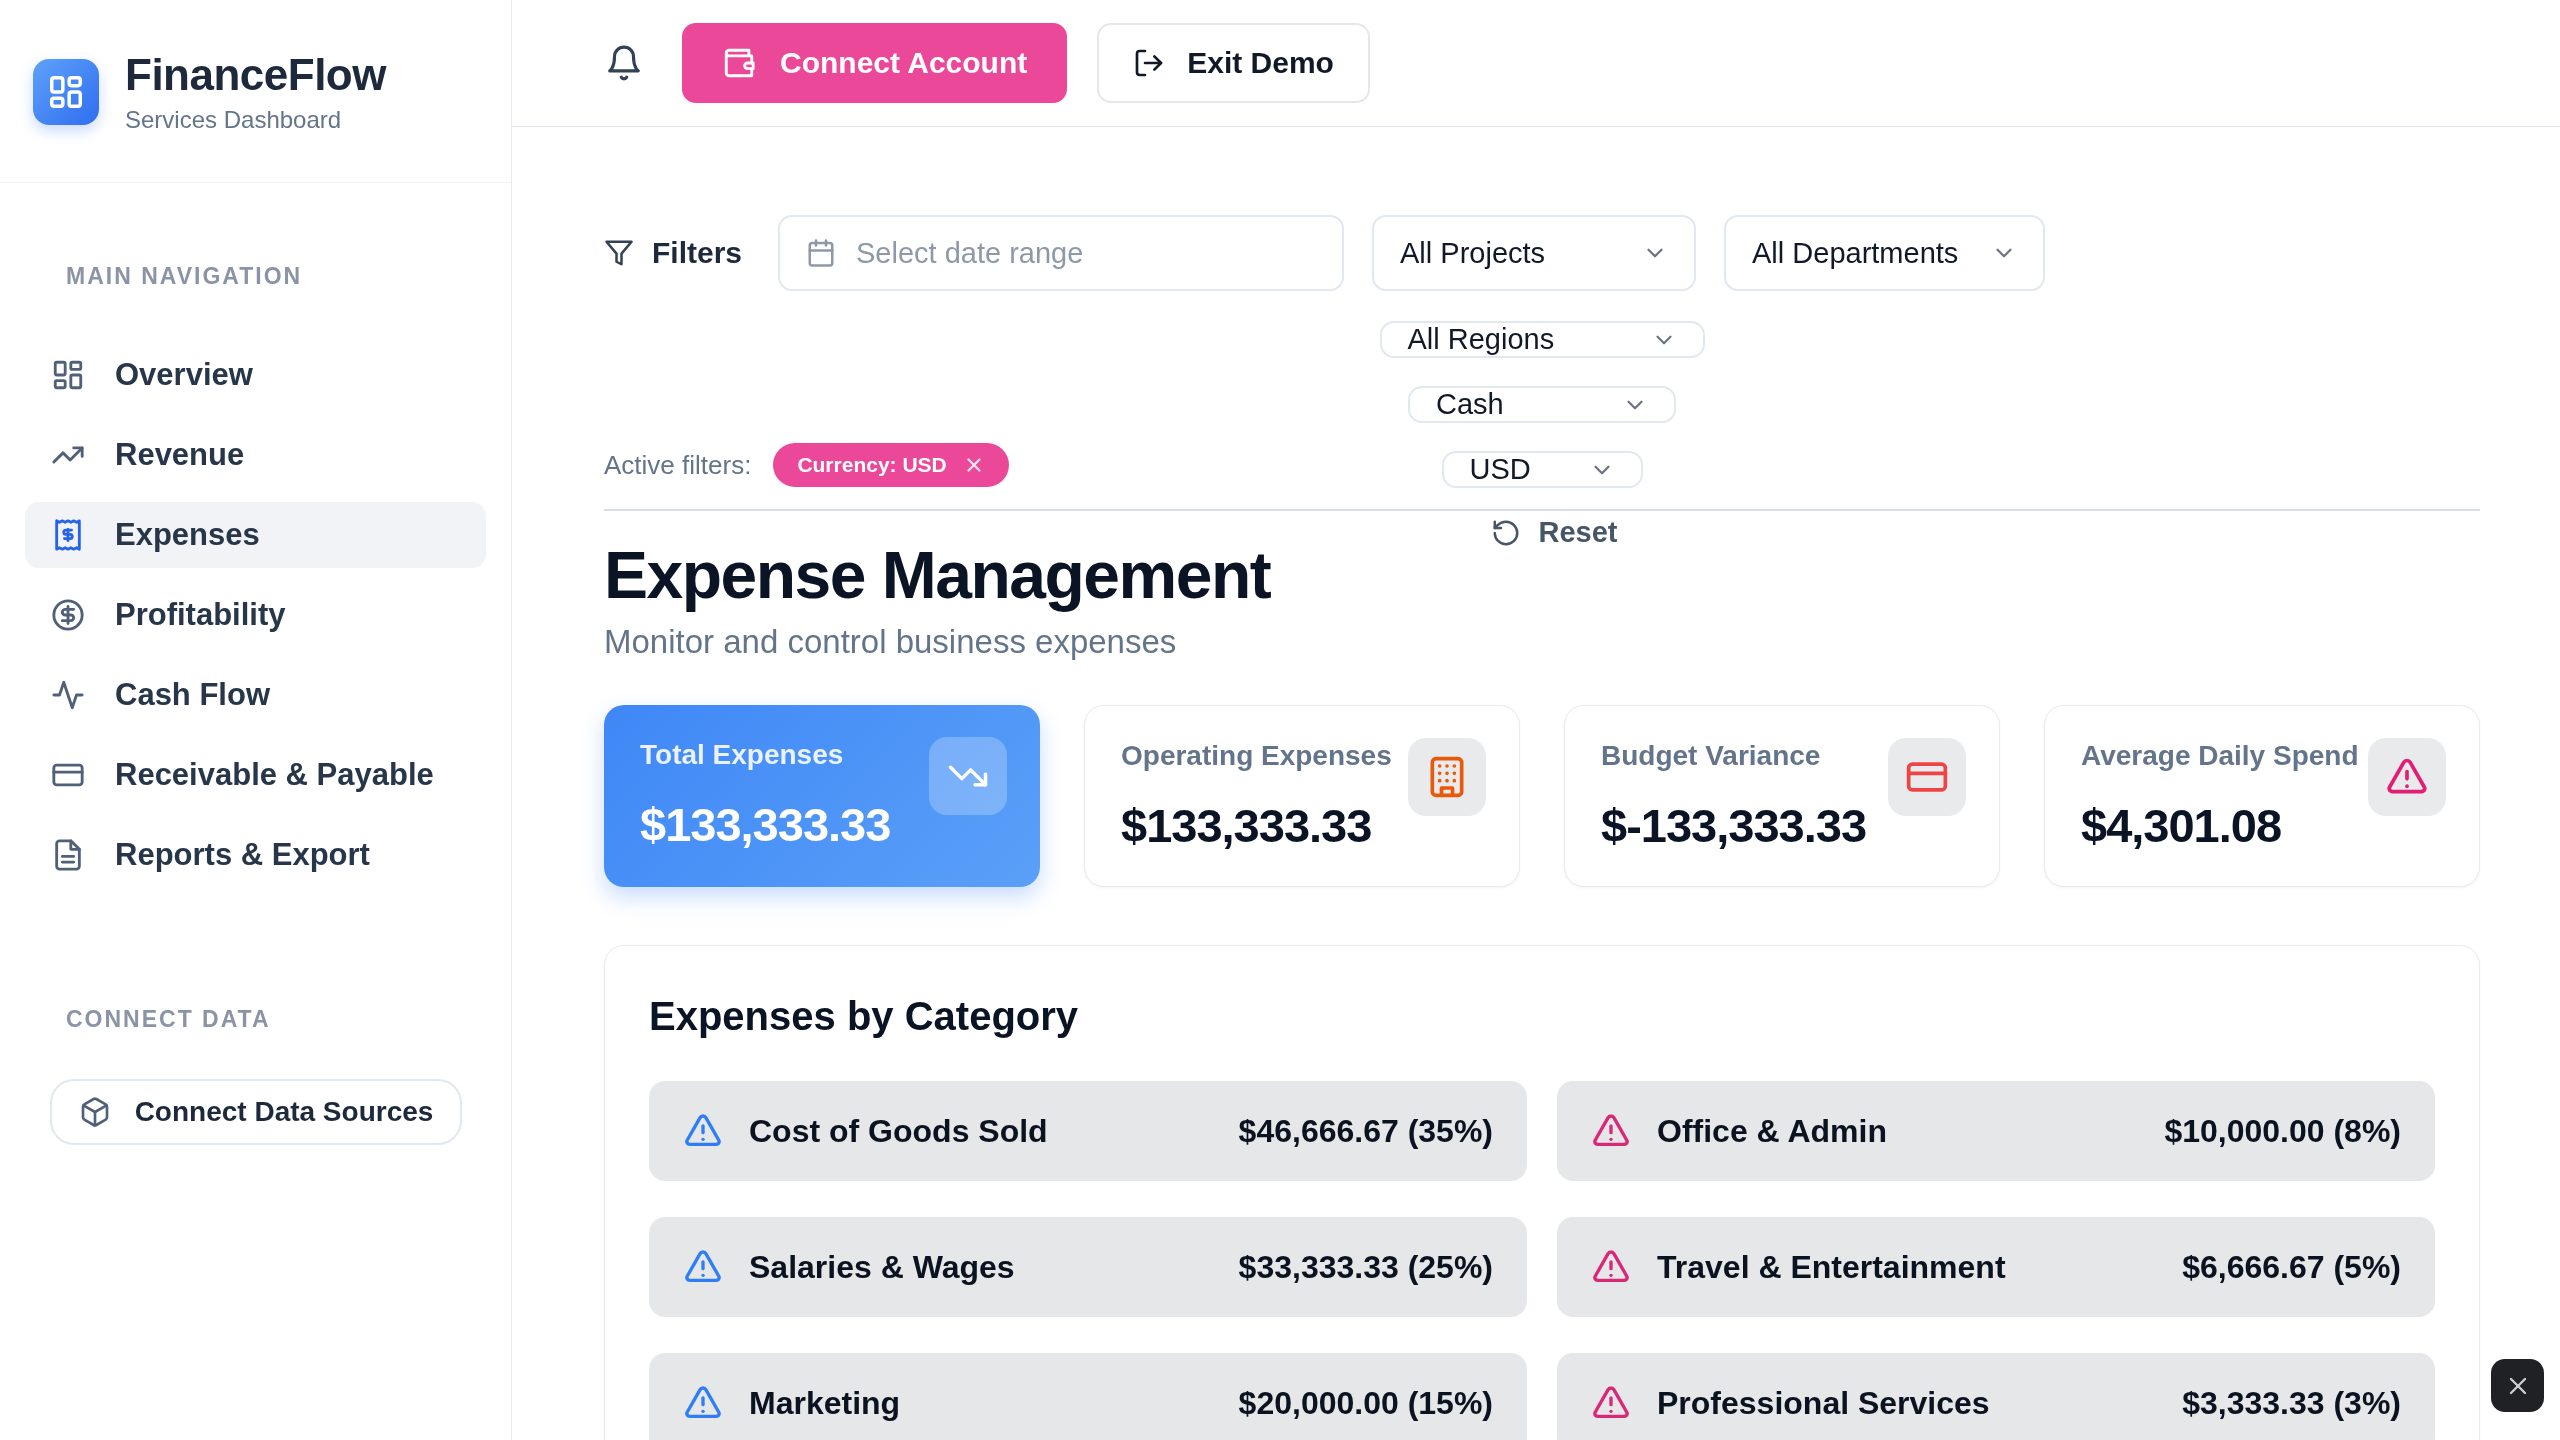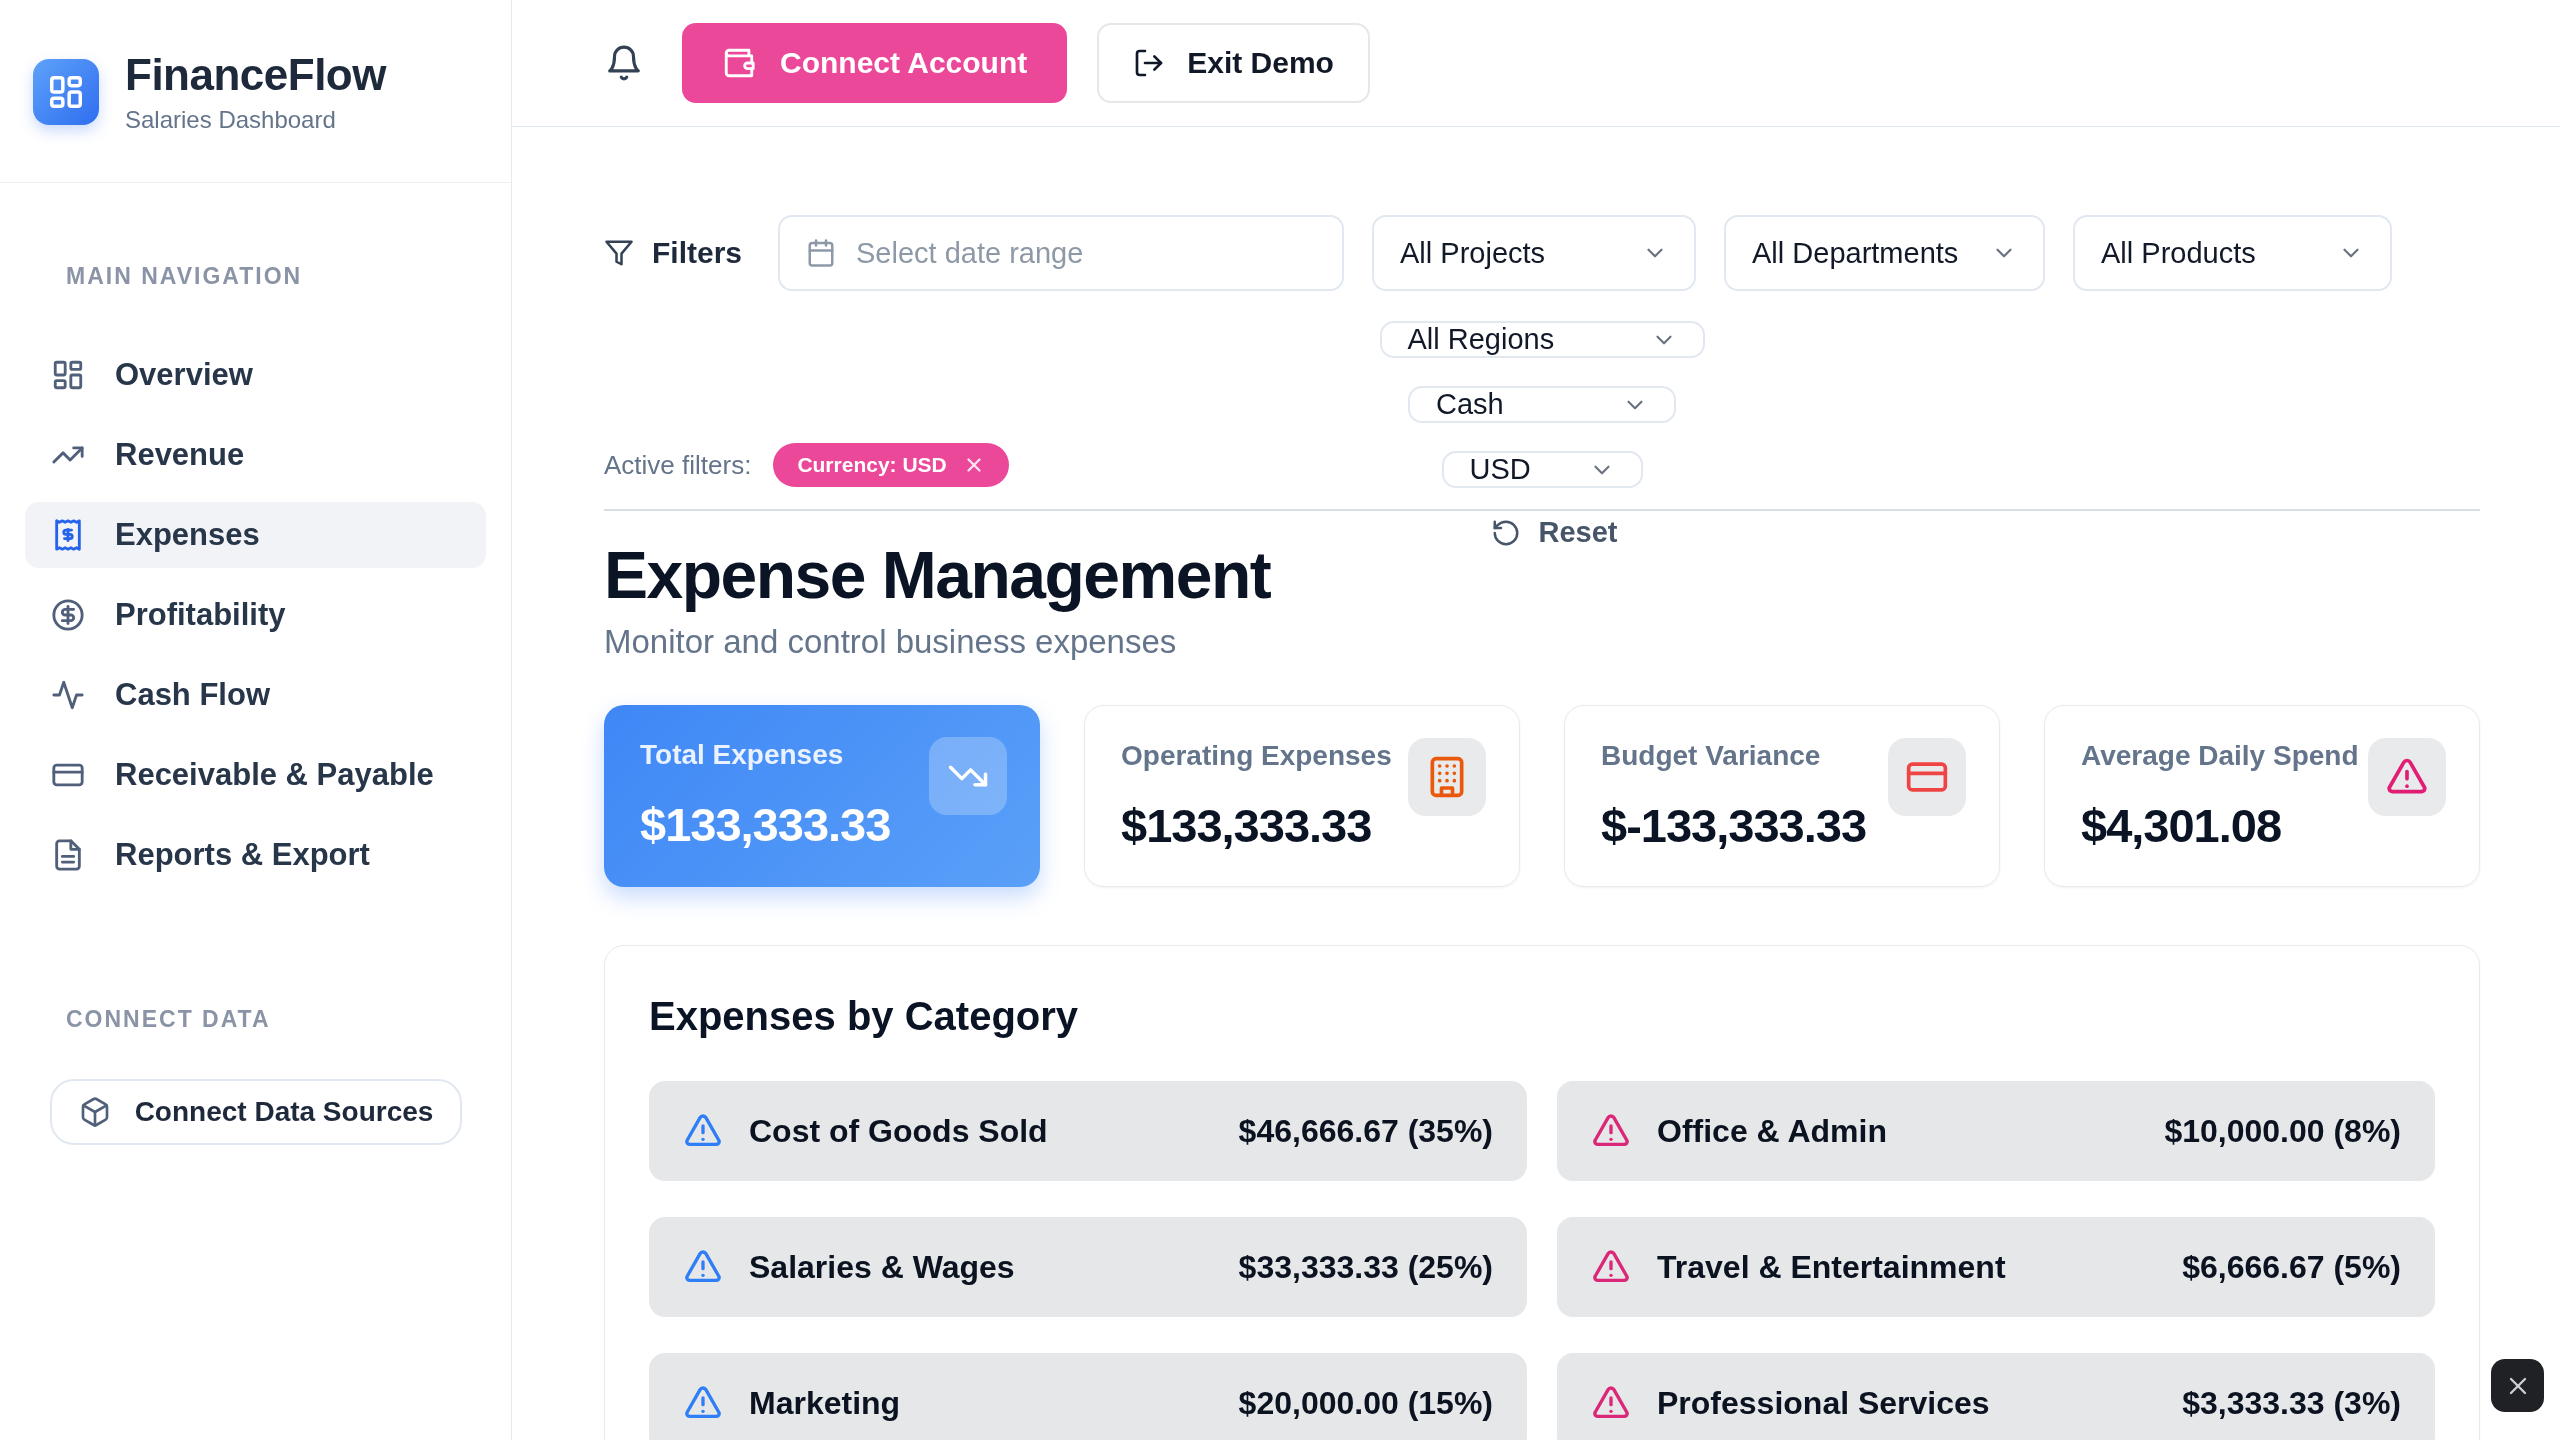--- a/index.html
+++ b/index.html
@@ -135,21 +135,21 @@
         <svg width="38" height="38" viewBox="0 0 24 24" fill="none" stroke="#ffffff" stroke-width="2.2" stroke-linecap="round" stroke-linejoin="round">
           <rect x="3" y="3" width="7" height="9" rx="1.5"></rect>
             <rect x="14" y="3" width="7" height="5" rx="1.5"></rect>
           <rect x="14" y="12" width="7" height="9" rx="1.5"></rect>
             <rect x="3" y="16" width="7" height="5" rx="1.5"></rect>
         </svg>
       </span>
     </div>
     <div>
       <div class="brand-title">FinanceFlow</div>
-      <div class="brand-sub">Salaries Dashboard</div>
+      <div class="brand-sub">Services Dashboard</div>
     </div>
   </div>
   <hr class="sidebar-divider">
 
   <div class="nav-section-label">MAIN NAVIGATION</div>
 
   <nav class="nav-list">
     <div class="nav-item">
       <span class="nicon">
         <svg width="34" height="34" viewBox="0 0 24 24" fill="none" stroke="currentColor" stroke-width="2" stroke-linecap="round" stroke-linejoin="round">
@@ -295,28 +295,20 @@
       </span>
     </div>
     <div class="field select-field w-depts">
       <span>All Departments</span>
       <span class="chev">
         <svg width="26" height="26" viewBox="0 0 24 24" fill="none" stroke="currentColor" stroke-width="2" stroke-linecap="round" stroke-linejoin="round">
             <polyline points="6 9 12 15 18 9"></polyline>
           </svg>
       </span>
     </div>
-    <div class="field select-field w-products">
-      <span>All Products</span>
-      <span class="chev">
-        <svg width="26" height="26" viewBox="0 0 24 24" fill="none" stroke="currentColor" stroke-width="2" stroke-linecap="round" stroke-linejoin="round">
-            <polyline points="6 9 12 15 18 9"></polyline>
-          </svg>
-      </span>
-    </div>
   </div>
 
   <div class="filters-row second">
     <div class="field select-field w-regions">
       <span>All Regions</span>
       <span class="chev">
         <svg width="26" height="26" viewBox="0 0 24 24" fill="none" stroke="currentColor" stroke-width="2" stroke-linecap="round" stroke-linejoin="round">
             <polyline points="6 9 12 15 18 9"></polyline>
           </svg>
       </span>

